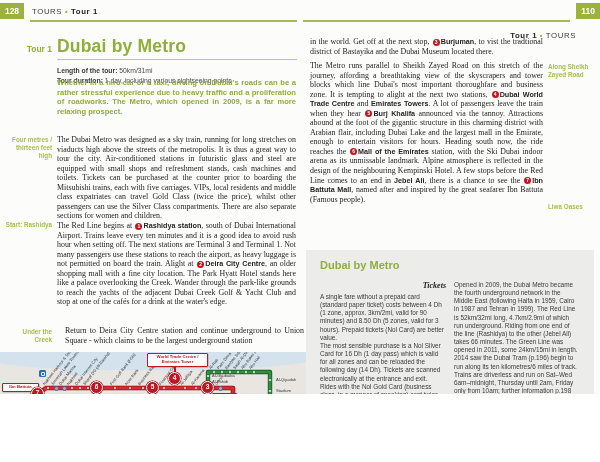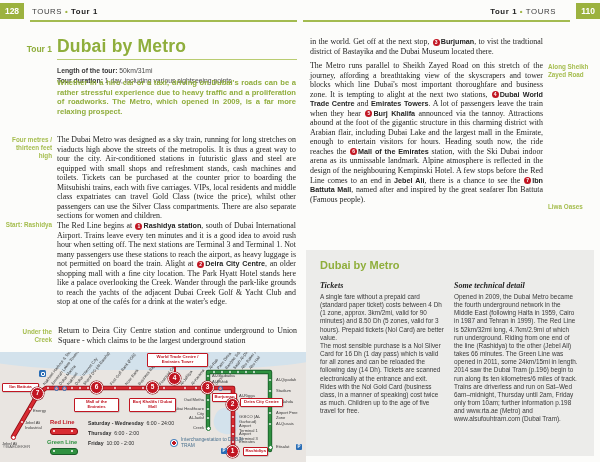--- a/index.html
+++ b/index.html
@@ -1,16 +1,16 @@
 <!DOCTYPE html>
 <html><head>
 <meta charset="utf-8">
 <style>
   html,body{margin:0;padding:0;background:#ffffff;}
-  #sheet{position:relative;width:600px;height:462px;background:#fcfcfa;overflow:hidden;
+  #sheet{position:relative;width:600px;height:394px;background:#fcfcfa;overflow:hidden;
          font-family:"Liberation Sans",sans-serif;}
 
   
   .pgnum{position:absolute;top:3px;width:24px;height:16px;background:#9cb23f;color:#fff;
          font:bold 8.5px/16px "Liberation Sans",sans-serif;text-align:center;}
   .runhead{position:absolute;top:7px;font-size:7.8px;color:#3c3c3c;letter-spacing:.6px;}
   .runhead b{color:#222;}
   .runhead .dot{color:#9cb23f;font-weight:bold;}
   .headrule{position:absolute;top:20px;height:2px;background:#a3bb50;}
 
@@ -33,21 +33,21 @@
        font:bold 6.3px/8.2px "Liberation Sans",sans-serif;color:#a5bd4e;}
   .nm{display:inline-block;width:7px;height:7px;border-radius:50%;background:#c11622;
       color:#fff;font:bold 5px/7px "Liberation Sans",sans-serif;text-align:center;
       vertical-align:0.5px;margin:0 1px;}
 
   
   #infobox{position:absolute;left:306px;top:250px;width:288px;height:206px;background:#ececea;}
   #infobox .bx-title{position:absolute;left:14px;top:9px;font:bold 11px "Liberation Sans",sans-serif;
                      color:#8fae3c;}
   .bx-col{position:absolute;top:31px;width:126px;}
-  .bx-h{font:bold italic 8px "Liberation Serif",serif;color:#1e1e1e;margin-bottom:3px;}
+  .bx-h{font:bold italic 8px "Liberation Serif",serif;color:#1e1e1e;margin-bottom:3px;text-align:right;}
   .bx-p{font-size:6.4px;line-height:8.15px;color:#3a3a3a;margin:0;}
 
   
   #map{position:absolute;left:0;top:352px;width:306px;height:110px;background:#e9e5e1;overflow:hidden;}
   .water{position:absolute;background:#d3e2ec;}
   #map svg{position:absolute;left:0;top:0;z-index:1;}
   .sdot{position:absolute;z-index:2;width:2.6px;height:2.6px;border-radius:50%;background:#fff;}
   .sdot.red{border:1px solid #c11622;}
   .sdot.green{border:1px solid #1f7a33;}
   .sdot.ring{width:3.4px;height:3.4px;border:1.2px solid #2a6db5;background:#e98b93;}
@@ -100,21 +100,21 @@
   </div>
 
   <div class="intro">Whether in a hire car or a taxi, driving on Dubai's roads can be a rather stressful experience due to heavy traffic and a proliferation of roadworks. The Metro, which opened in 2009, is a far more relaxing prospect.</div>
 
   <div class="mnL" style="top:136px;">Four metres / thirteen feet high</div>
   <div class="mnL" style="top:221px;">Start: Rashidya</div>
   <div class="mnL" style="top:328px;">Under the Creek</div>
 
   <div class="bodyp" style="left:57px;top:135px;">The Dubai Metro was designed as a sky train, running for long stretches on viaducts high above the streets of the metropolis. It is thus a great way to tour the city. Air-conditioned stations in futuristic glass and steel are equipped with small shops and refreshment stands, cash machines and toilets. Tickets can be purchased at the counter prior to boarding the Mitsubishi trains, each with five carriages. VIPs, local residents and middle class expatriates can travel Gold Class (twice the price), whilst other passengers can use the Silver Class compartments. There are also separate sections for women and children.</div>
   <div class="bodyp" style="left:57px;top:221px;">The Red Line begins at <span class="nm">1</span><b>Rashidya station</b>, south of Dubai International Airport. Trains leave every ten minutes and it is a good idea to avoid rush hour when setting off. The next stations are Terminal 3 and Terminal 1. Not many passengers use these stations to reach the airport, as heavy luggage is not permitted on board the train. Alight at <span class="nm">2</span><b>Deira City Centre</b>, an older shopping mall with a fine city location. The Park Hyatt Hotel stands here like a palace overlooking the Creek. Wander through the park-like grounds to reach the yachts of the adjacent Dubai Creek Golf &amp; Yacht Club and stop at one of the cafés for a drink at the water's edge.</div>
-  <div class="bodyp" style="left:58px;top:326px;font-family:Liberation Serif, serif;">Return to Deira City Centre station and continue underground to Union Square - which claims to be the largest underground station</div>
+  <div class="bodyp" style="left:65px;top:326px;font-family:Liberation Serif, serif;">Return to Deira City Centre station and continue underground to Union Square - which claims to be the largest underground station</div>
 
   <div id="map">
     <div class="water" style="left:-20px;top:-16px;width:346px;height:34px;border-radius:0 0 45% 40%;"></div>
     <div class="water" style="left:58px;top:0px;width:40px;height:24px;border-radius:50%;"></div>
     <div class="water" style="left:214px;top:56px;width:26px;height:26px;border-radius:45%;transform:rotate(18deg);"></div>
 
     <svg width="306" height="110">
       <path d="M208,76 L208,20 L270,20 L270,98" fill="none" stroke="#1b5e2a" stroke-width="4.4" stroke-linejoin="round" stroke-linecap="round"></path>
       <path d="M208,76 L208,20 L270,20 L270,98" fill="none" stroke="#2f9140" stroke-width="2.7" stroke-linejoin="round" stroke-linecap="round"></path>
       <path d="M13,85 L38,42 L46,36 L233,36 L233,100" fill="none" stroke="#8e0d14" stroke-width="4.6" stroke-linejoin="round" stroke-linecap="round"></path>
@@ -239,21 +239,21 @@
     <div class="ic-text" style="left:181px;top:85px;">Interchangestation to DUBAI TRAM</div>
 
     <div class="copyr" style="left:3px;top:92px;">©BAEDEKER</div>
 
     <div class="picon" style="left:221px;top:96px;">P</div>
     <div class="picon" style="left:296px;top:92px;">P</div>
     <div class="tram" style="left:39px;top:18px;"></div>
   </div>
 
   <div class="pgnum" style="right:0;">110</div>
-  <div class="runhead" style="right:44px;"><b>Tour 1</b>
+  <div class="runhead" style="right:24px;margin-top:24px;"><b>Tour 1</b>
     <span class="dot">•</span>
     <span>TOURS</span></div>
   <div class="headrule" style="left:303px;width:267px;"></div>
 
   <div class="bodyp" style="left:310px;top:37px;width:233px;">in the world. Get off at the next stop, <span class="nm">3</span><b>Burjuman</b>, to vist the tradtional district of Bastayika and the Dubai Museum located there.</div>
   <div class="bodyp" style="left:310px;top:61px;width:233px;">The Metro runs parallel to Sheikh Zayed Road on this stretch of the journey, affording a breathtaking view of the skyscrapers and tower blocks which line Dubai's most important thoroughfare and business zone. It is tempting to alight at the next two stations, <span class="nm">4</span><b>Dubai World Trade Centre</b> and <b>Emirates Towers</b>. A lot of passengers leave the train when they hear <span class="nm">5</span><b>Burj Khalifa</b> announced via the tannoy. Attractions abound at the foot of the gigantic structure in this charming district with Arabian flair, including Dubai Lake and the largest mall in the Emirate, enough to entertain visitors for hours. Heading south now, the ride reaches the <span class="nm">6</span><b>Mall of the Emirates</b> station, with the Ski Dubai indoor arena as its unmissable landmark. Alpine atmosphere is reflected in the design of the neighbouring Kempinski Hotel. A few stops before the Red Line comes to an end in <b>Jebel Ali</b>, there is a chance to see the <span class="nm">7</span><b>Ibn Battuta Mall</b>, named after and inspired by the great seafarer Ibn Battuta (Famous people).</div>
 
   <div class="mnR" style="top:63px;">Along Sheikh Zayed Road</div>
   <div class="mnR" style="top:203px;">Liwa Oases</div>
 
@@ -261,20 +261,19 @@
     <div class="bx-title">Dubai by Metro</div>
     <div class="bx-col" style="left:14px;">
       <div class="bx-h">Tickets</div>
       <div>
           <div class="bx-p">A single fare without a prepaid card (standard paper ticket) costs between 4 Dh (1 zone, approx. 3km/2mi, valid for 90 minutes) and 8.50 Dh (5 zones, valid for 3 hours). Prepaid tickets (Nol Card) are better value.</div>
           <div class="bx-p">The most sensible purchase is a Nol Silver Card for 16 Dh (1 day pass) which is valid for all zones and can be reloaded the following day (14 Dh). Tickets are scanned electronically at the entrance and exit.</div>
           <div class="bx-p">Rides with the Nol Gold Card (business class, in a manner of speaking) cost twice as much. Children up to the age of five travel for free.</div>
         </div>
     </div>
     <div class="bx-col" style="left:148px;">
-      <div class="bx-h">Some technical detail</div>
       <div>
           <div class="bx-p">Opened in 2009, the Dubai Metro became the fourth underground network in the Middle East (following Haifa in 1959, Cairo in 1987 and Tehran in 1999). The Red Line is 52km/32mi long, 4.7km/2.9mi of which run underground. Riding from one end of the line (Rashidya) to the other (Jebel Ali) takes 66 minutes. The Green Line was opened in 2011, some 24km/15mi in length. 2014 saw the Dubai Tram (p.196) begin to run along its ten kilometres/6 miles of track. Trains are driverless and run on Sat–Wed 6am–midnight, Thursday until 2am, Friday only from 10am; further information p.198 and www.rta.ae (Metro) and www.alsufouhtram.com (Dubai Tram).</div>
         </div>
     </div>
   </div>
 
 </div>
 
 </body></html>

